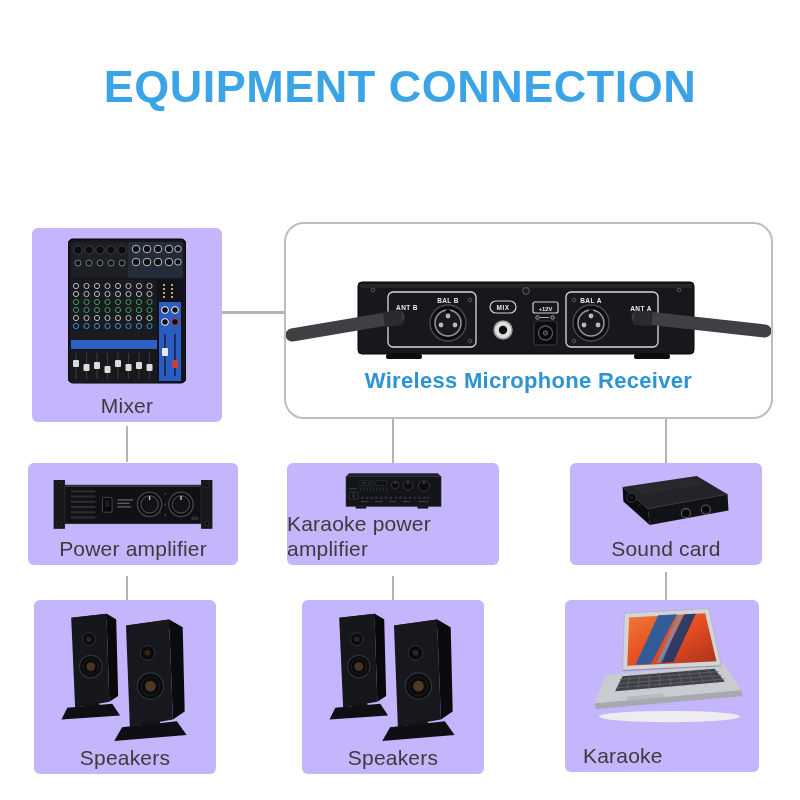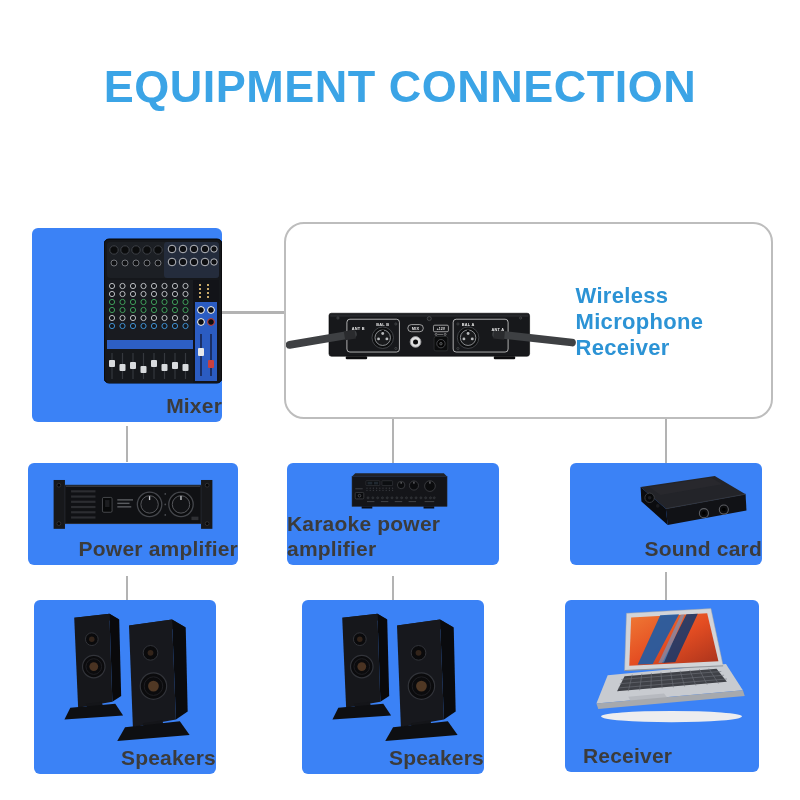--- a/index.html
+++ b/index.html
@@ -4,24 +4,24 @@
 <style>
   html,body{margin:0;padding:0;background:#ffffff;}
   .canvas{position:relative;width:800px;height:800px;background:#ffffff;overflow:hidden;
           font-family:"Liberation Sans", sans-serif;}
   .title{position:absolute;top:60px;left:0;width:800px;text-align:center;
          font-size:45px;line-height:1.2;font-weight:700;color:#3BA4E6;letter-spacing:0.5px;margin:0;}
   .title span{display:block;}
   .connector{position:absolute;background:#B3B3B3;}
   .receiver-box{position:absolute;left:284px;top:222px;width:489px;height:197px;
                 border:2px solid #bdbdbd;border-radius:20px;background:#ffffff;box-sizing:border-box;
-                display:flex;flex-direction:row;align-items:center;}
+                display:flex;flex-direction:column;align-items:center;}
   .receiver-label{margin-top:2px;font-size:22px;font-weight:700;color:#2C93D5;letter-spacing:0.3px;}
-  .device{position:absolute;background:#3b82f6;border-radius:6px;display:flex;flex-direction:column;
-          align-items:flex-end;box-sizing:border-box;font-weight:bold;}
+  .device{position:absolute;background:#c4b5fd;border-radius:6px;display:flex;flex-direction:column;
+          align-items:center;box-sizing:border-box;}
   .device-label{margin-top:auto;font-size:21px;color:#3B3B3B;line-height:1.2;padding-bottom:4px;letter-spacing:0.2px;}
   .label-left{align-self:flex-start;padding-left:18px;}
   .port-label{fill:#e9e9e9;font-family:"Liberation Sans",sans-serif;font-size:6.5px;font-weight:bold;letter-spacing:0.4px;}
   .port-label-sm{fill:#e9e9e9;font-family:"Liberation Sans",sans-serif;font-size:5.8px;font-weight:bold;}
 </style>
 </head>
 <body>
 
 <div class="canvas">
 
@@ -450,16 +450,16 @@
         <line x1="96.8" y1="74.8" x2="98" y2="92"></line>
         <line x1="107" y1="74" x2="110" y2="91"></line>
         <line x1="117.2" y1="73.2" x2="122" y2="90"></line>
         <line x1="127.4" y1="72.4" x2="134" y2="89"></line>
         <line x1="137.6" y1="71.6" x2="146" y2="88"></line>
         <line x1="147.8" y1="70.8" x2="158" y2="87"></line>
       </g>
       <polygon points="62,101 100,97.5 106,105 66,109" fill="#b7bac0"></polygon>
       <polygon points="28,108 184,94 186,100 30,114" fill="#a6a9ae"></polygon>
     </svg>
-    <figcaption class="device-label label-left">Receiver</figcaption>
+    <figcaption class="device-label label-left">Karaoke</figcaption>
   </figure>
 
 </div>
 
 </body></html>

